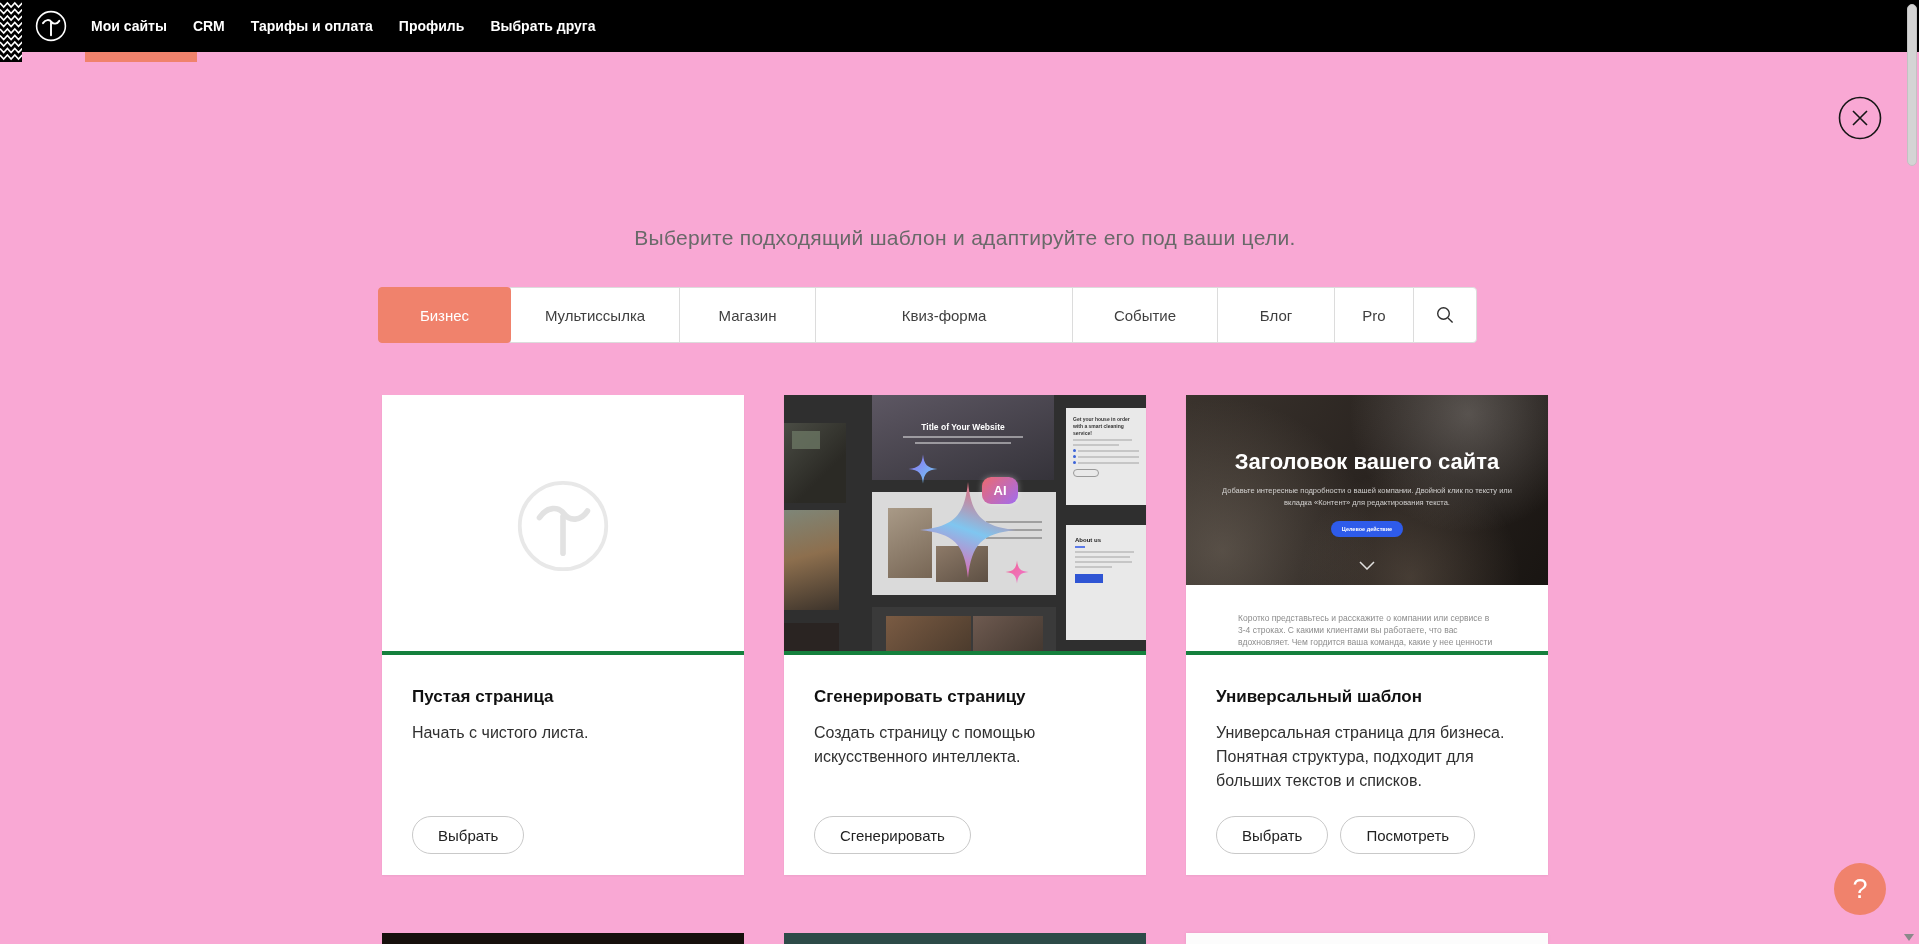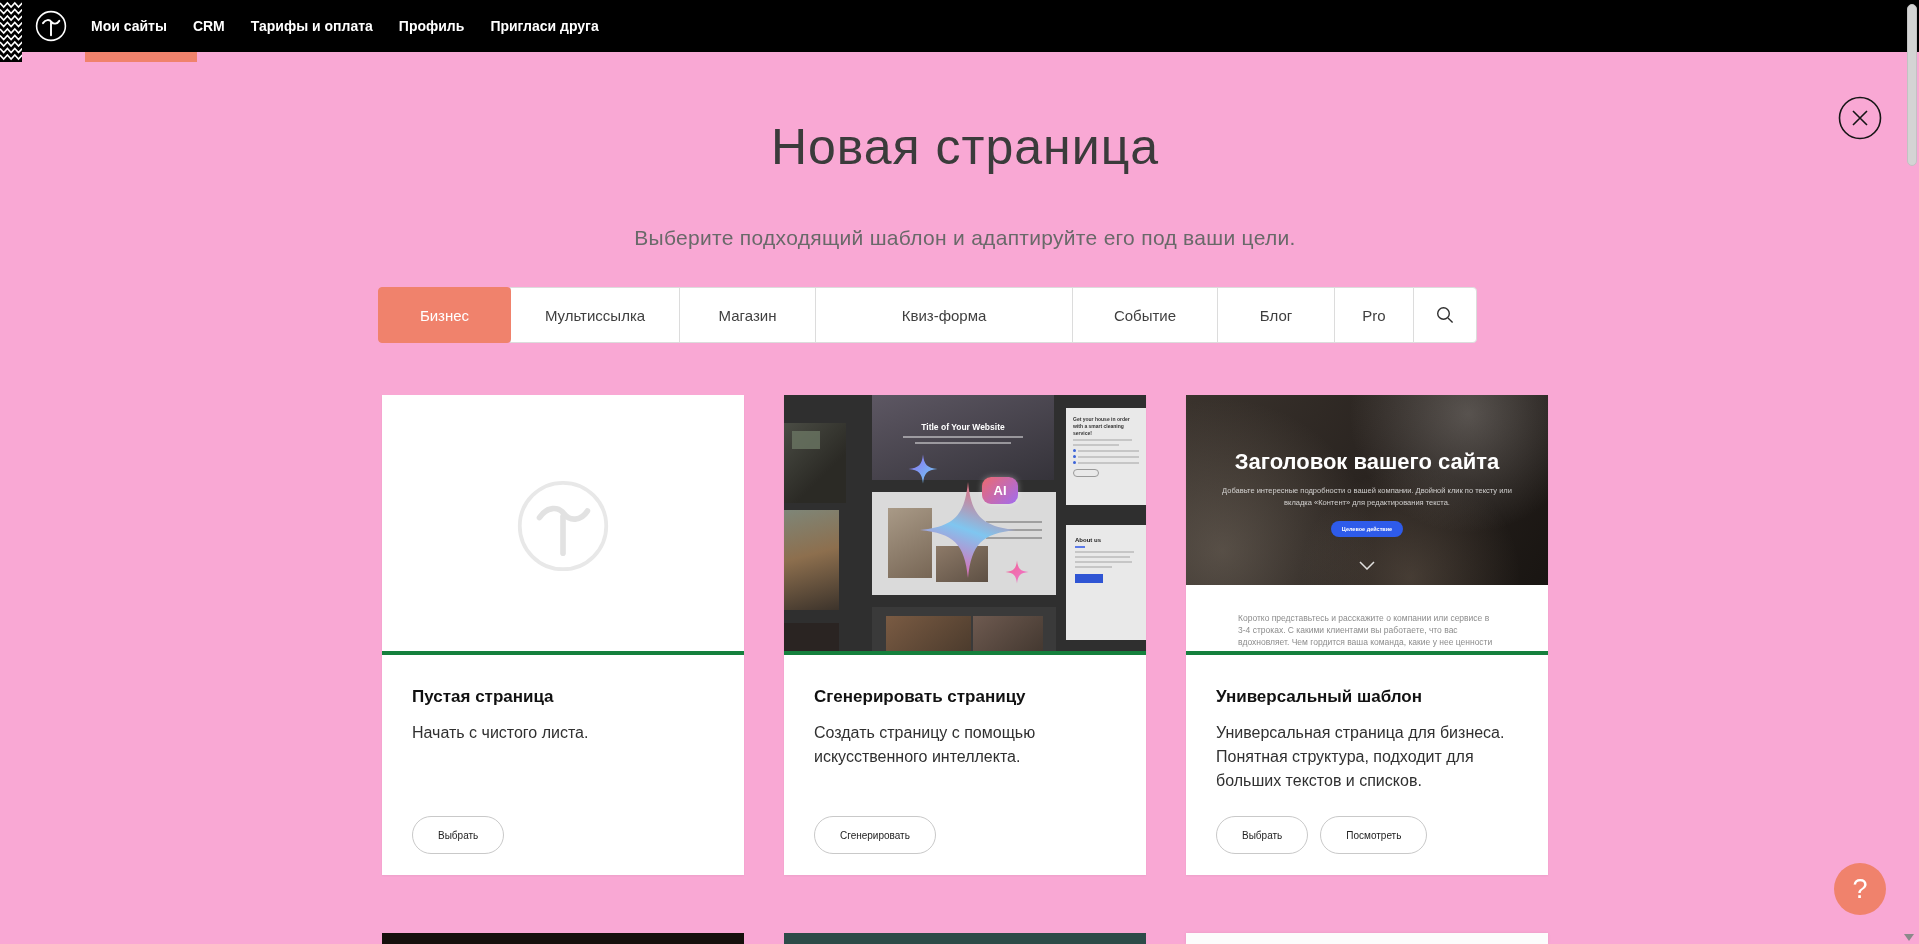--- a/index.html
+++ b/index.html
@@ -33,21 +33,21 @@
   .tab.active { background:#F0826C; border-color:#F0826C; color:#fff; border-radius:4px; z-index:2; }
 
   
   .grid { position:absolute; left:382px; top:395px; display:flex; gap:40px; }
   .card { position:relative; width:362px; height:480px; background:#fff; box-shadow:0 1px 2px rgba(0,0,0,.05); }
   .preview { position:relative; height:260px; border-bottom:4px solid #15803d; overflow:hidden; }
   .info { padding:32px 30px 0 30px; }
   .card-title { font-size:17px; font-weight:bold; color:#111; }
   .card-desc { margin-top:14px; font-size:16px; line-height:1.5; color:#303030; }
   .actions { position:absolute; left:30px; bottom:21px; display:flex; gap:12px; }
-  .pill { height:38px; padding:0 25px; border:1px solid #c9c9c9; border-radius:19px; background:#fff; font-size:10px; color:#222; cursor:pointer; display:inline-flex; align-items:center; font-family:"Liberation Sans",sans-serif; }
+  .pill { height:38px; padding:0 25px; border:1px solid #c9c9c9; border-radius:19px; background:#fff; font-size:15px; color:#222; cursor:pointer; display:inline-flex; align-items:center; font-family:"Liberation Sans",sans-serif; }
 
   
   .blank-logo { position:absolute; left:134px; top:84px; width:94px; height:94px; }
 
   
   .collage { background:#2f2f2f; }
   .tile { position:absolute; overflow:hidden; }
   .t-hero { left:88px; top:0; width:182px; height:85px; background:linear-gradient(160deg,#5d5763,#35333a); text-align:center; }
   .t-hero .t-hero-title { margin-top:27px; font-size:8.5px; font-weight:bold; color:#fff; }
   .t-hero .t-line { height:2px; background:rgba(255,255,255,.45); margin:4px auto 0; }
@@ -128,32 +128,31 @@
         <circle cx="50" cy="50" r="45" stroke="#fff" stroke-width="5" fill="none"></circle>
         <path d="M25 41 C 33 29 45 29 51 37 C 57 45 69 45 76 34" stroke="#fff" stroke-width="6" fill="none" stroke-linecap="round"></path>
         <line x1="50" y1="40" x2="50" y2="79" stroke="#fff" stroke-width="6" stroke-linecap="round"></line>
       </svg>
     </div>
     <nav class="nav-left">
       <a class="nav-item active">Мои сайты</a>
       <a class="nav-item">CRM</a>
       <a class="nav-item">Тарифы и оплата</a>
       <a class="nav-item">Профиль</a>
-      <a class="nav-item">Пригласи друга</a>
+      <a class="nav-item">Выбрать друга</a>
     </nav>
   </header>
 
   <button class="close-btn" aria-label="close">
     <svg width="44" height="44" viewBox="0 0 44 44">
       <circle cx="22" cy="22" r="20.5" fill="none" stroke="#161616" stroke-width="1.6"></circle>
       <path d="M15 15 L29 29 M29 15 L15 29" stroke="#161616" stroke-width="1.6"></path>
     </svg>
   </button>
 
-  <h1 class="page-title">Новая страница</h1>
   <p class="page-subtitle">Выберите подходящий шаблон и адаптируйте его под ваши цели.</p>
 
   <div class="tabs">
     <div class="tab active" style="flex:0 0 133px;">Бизнес</div>
     <div class="tab" style="flex:0 0 170px;">Мультиссылка</div>
     <div class="tab" style="flex:0 0 137px;">Магазин</div>
     <div class="tab" style="flex:0 0 258px;">Квиз-форма</div>
     <div class="tab" style="flex:0 0 146px;">Событие</div>
     <div class="tab" style="flex:0 0 118px;">Блог</div>
     <div class="tab" style="flex:0 0 80px;">Pro</div>

